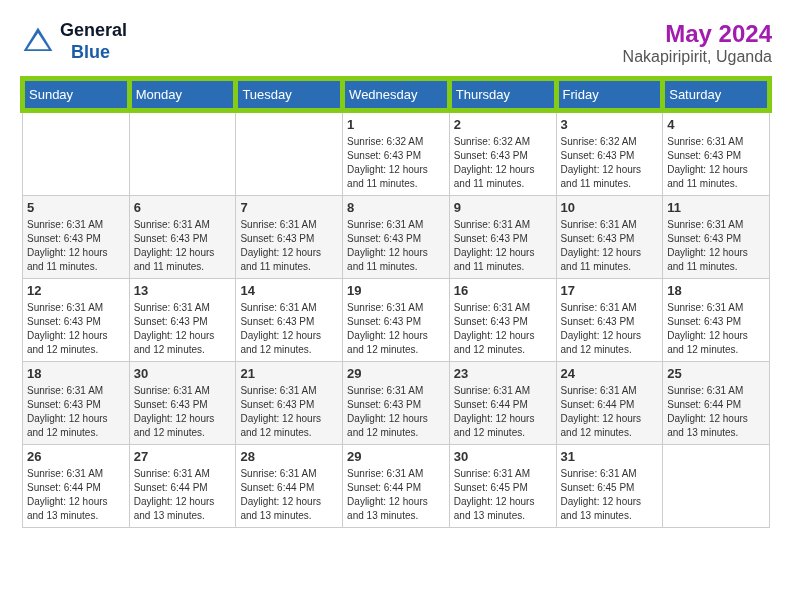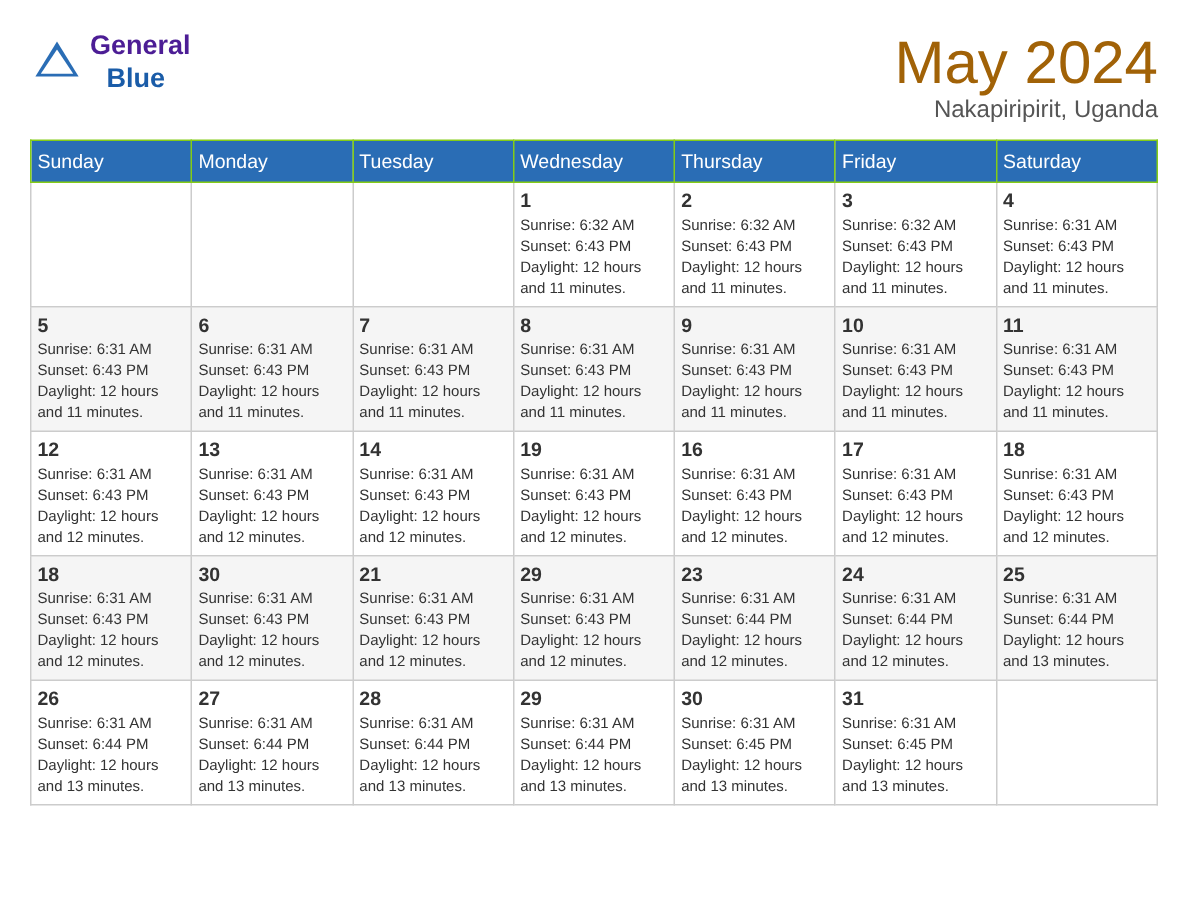--- a/index.html
+++ b/index.html
@@ -19,51 +19,51 @@
     .logo {
       display: flex;
       align-items: center;
       gap: 4px;
     }
     .logo-text {
       font-size: 18px;
       font-weight: bold;
       line-height: 1.2;
     }
-    .logo-general { color: #4c1d95; }
+    .logo-general { color: #0f172a; }
     .logo-blue { color: #1a5ca8; margin-left: 11px; }
     .logo-icon {
       width: 36px;
       height: 36px;
     }
     .title-block {
       text-align: right;
     }
     .calendar-title {
-      font-size: 40px;
-      font-weight: normal;
-      color: #a16207;
+      font-size: 24px;
+      font-weight: bold;
+      color: #a21caf;
     }
     .calendar-subtitle {
       font-size: 16px;
       color: #555;
     }
     table {
       width: 100%;
       border-collapse: collapse;
       font-size: 11px;
     }
     thead tr th {
       background-color: #2a6db5;
       color: #fff;
       padding: 6px 4px;
       text-align: left;
       font-size: 13px;
       font-weight: normal;
-      border: 1px solid #84cc16;
+      border: 5px solid #84cc16;
     }
     tbody tr td {
       border: 1px solid #ccc;
       vertical-align: top;
       padding: 4px;
       width: calc(100% / 7);
       background: #fff;
       min-height: 80px;
     }
     tbody tr:nth-child(even) td {

